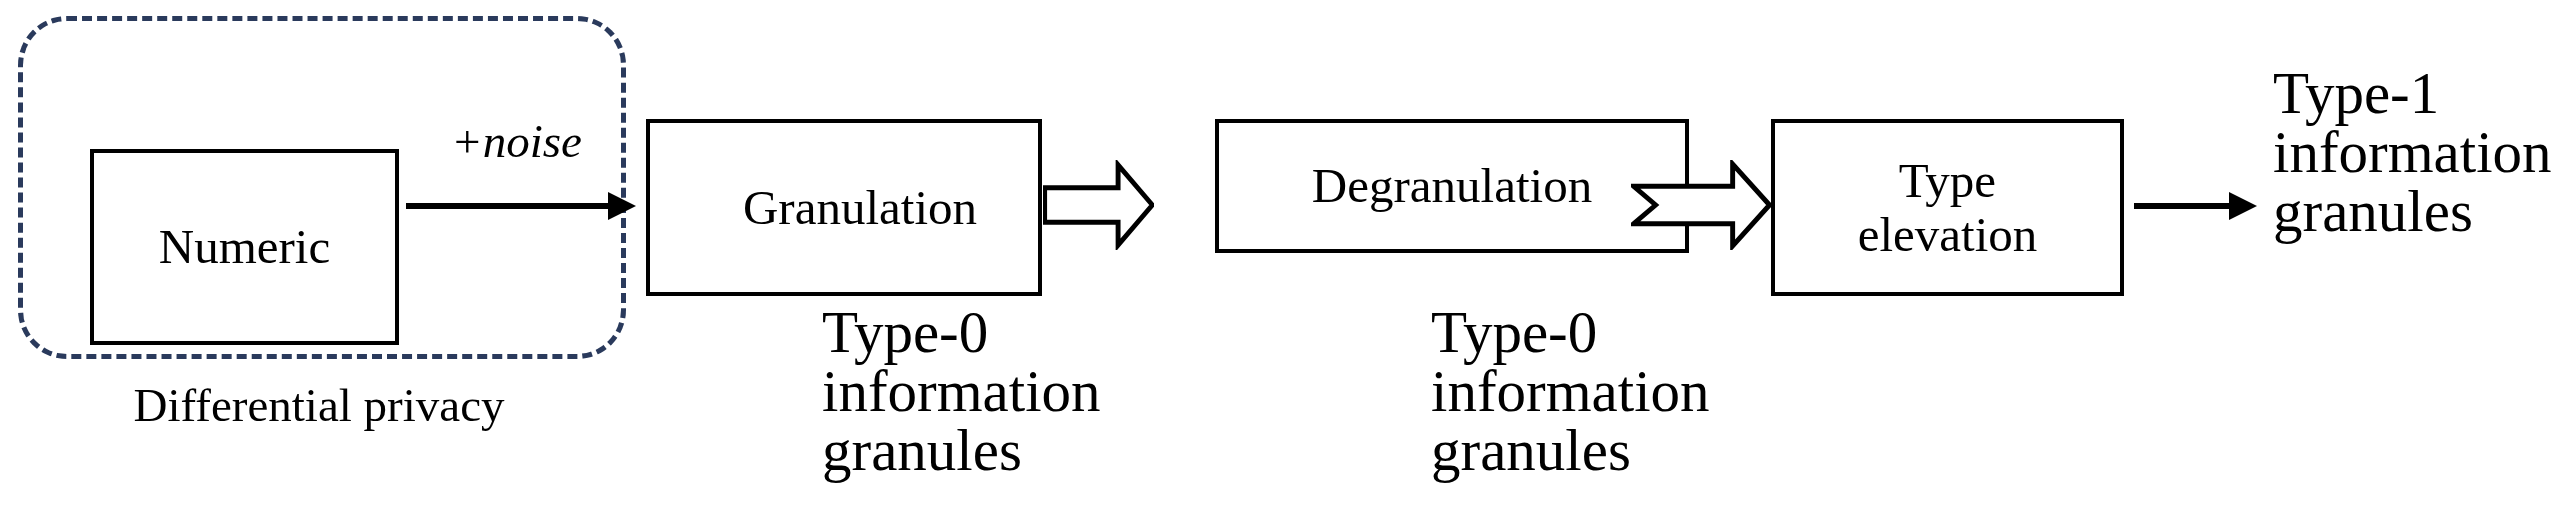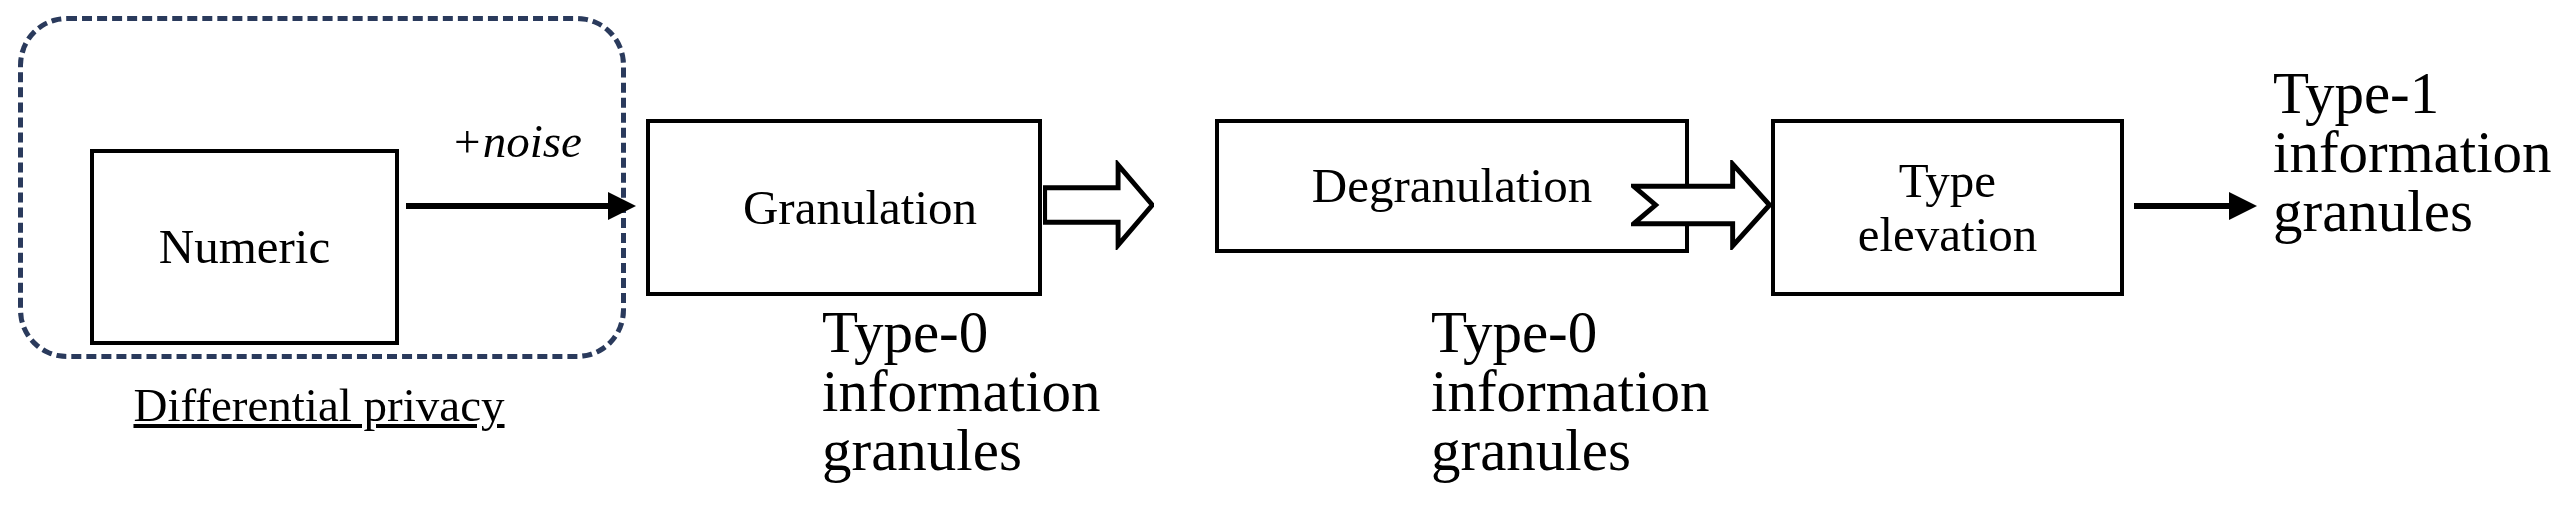--- a/index.html
+++ b/index.html
@@ -31,21 +31,20 @@
   }
   .privacy-caption {
     position: absolute;
     left: 49px;
     top: 381px;
     width: 540px;
     text-align: center;
     font-size: 47px;
     line-height: 1.05;
     white-space: nowrap;
-    text-decoration: underline;
   }
   
   .pbox {
     position: absolute;
     box-sizing: border-box;
     border: 4.1px solid #000000;
     background: #ffffff;
     display: flex;
     align-items: center;
     justify-content: center;

